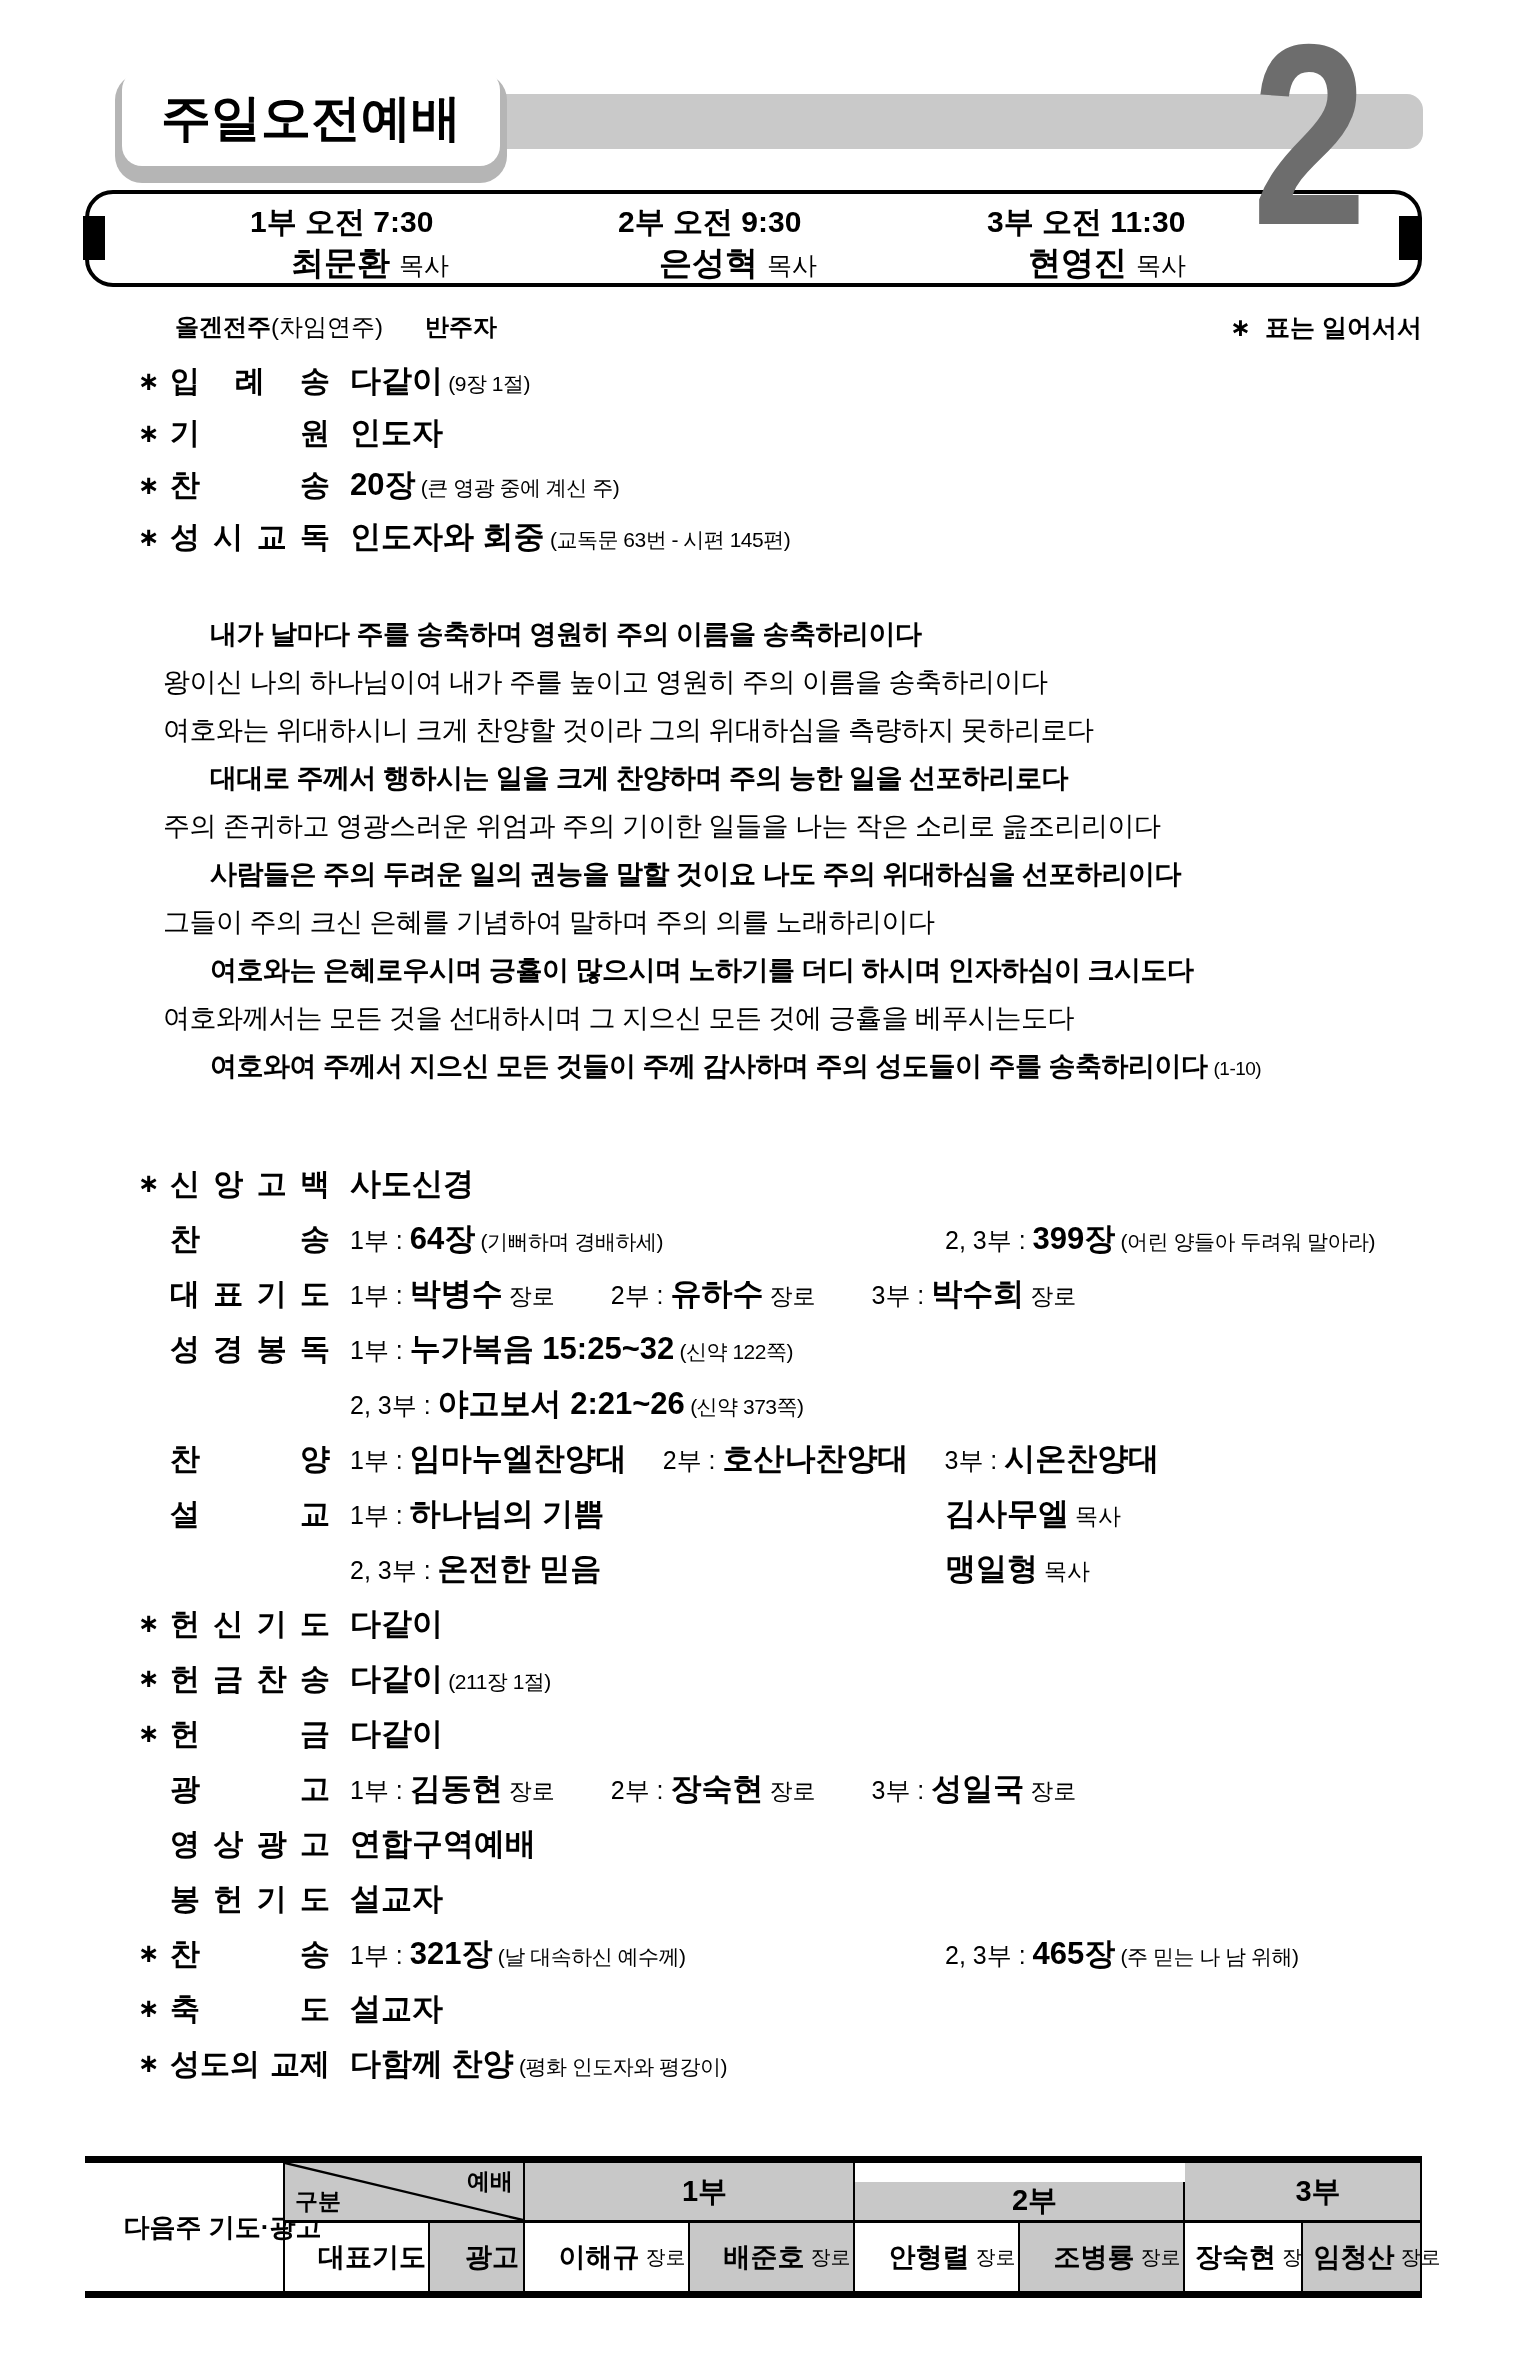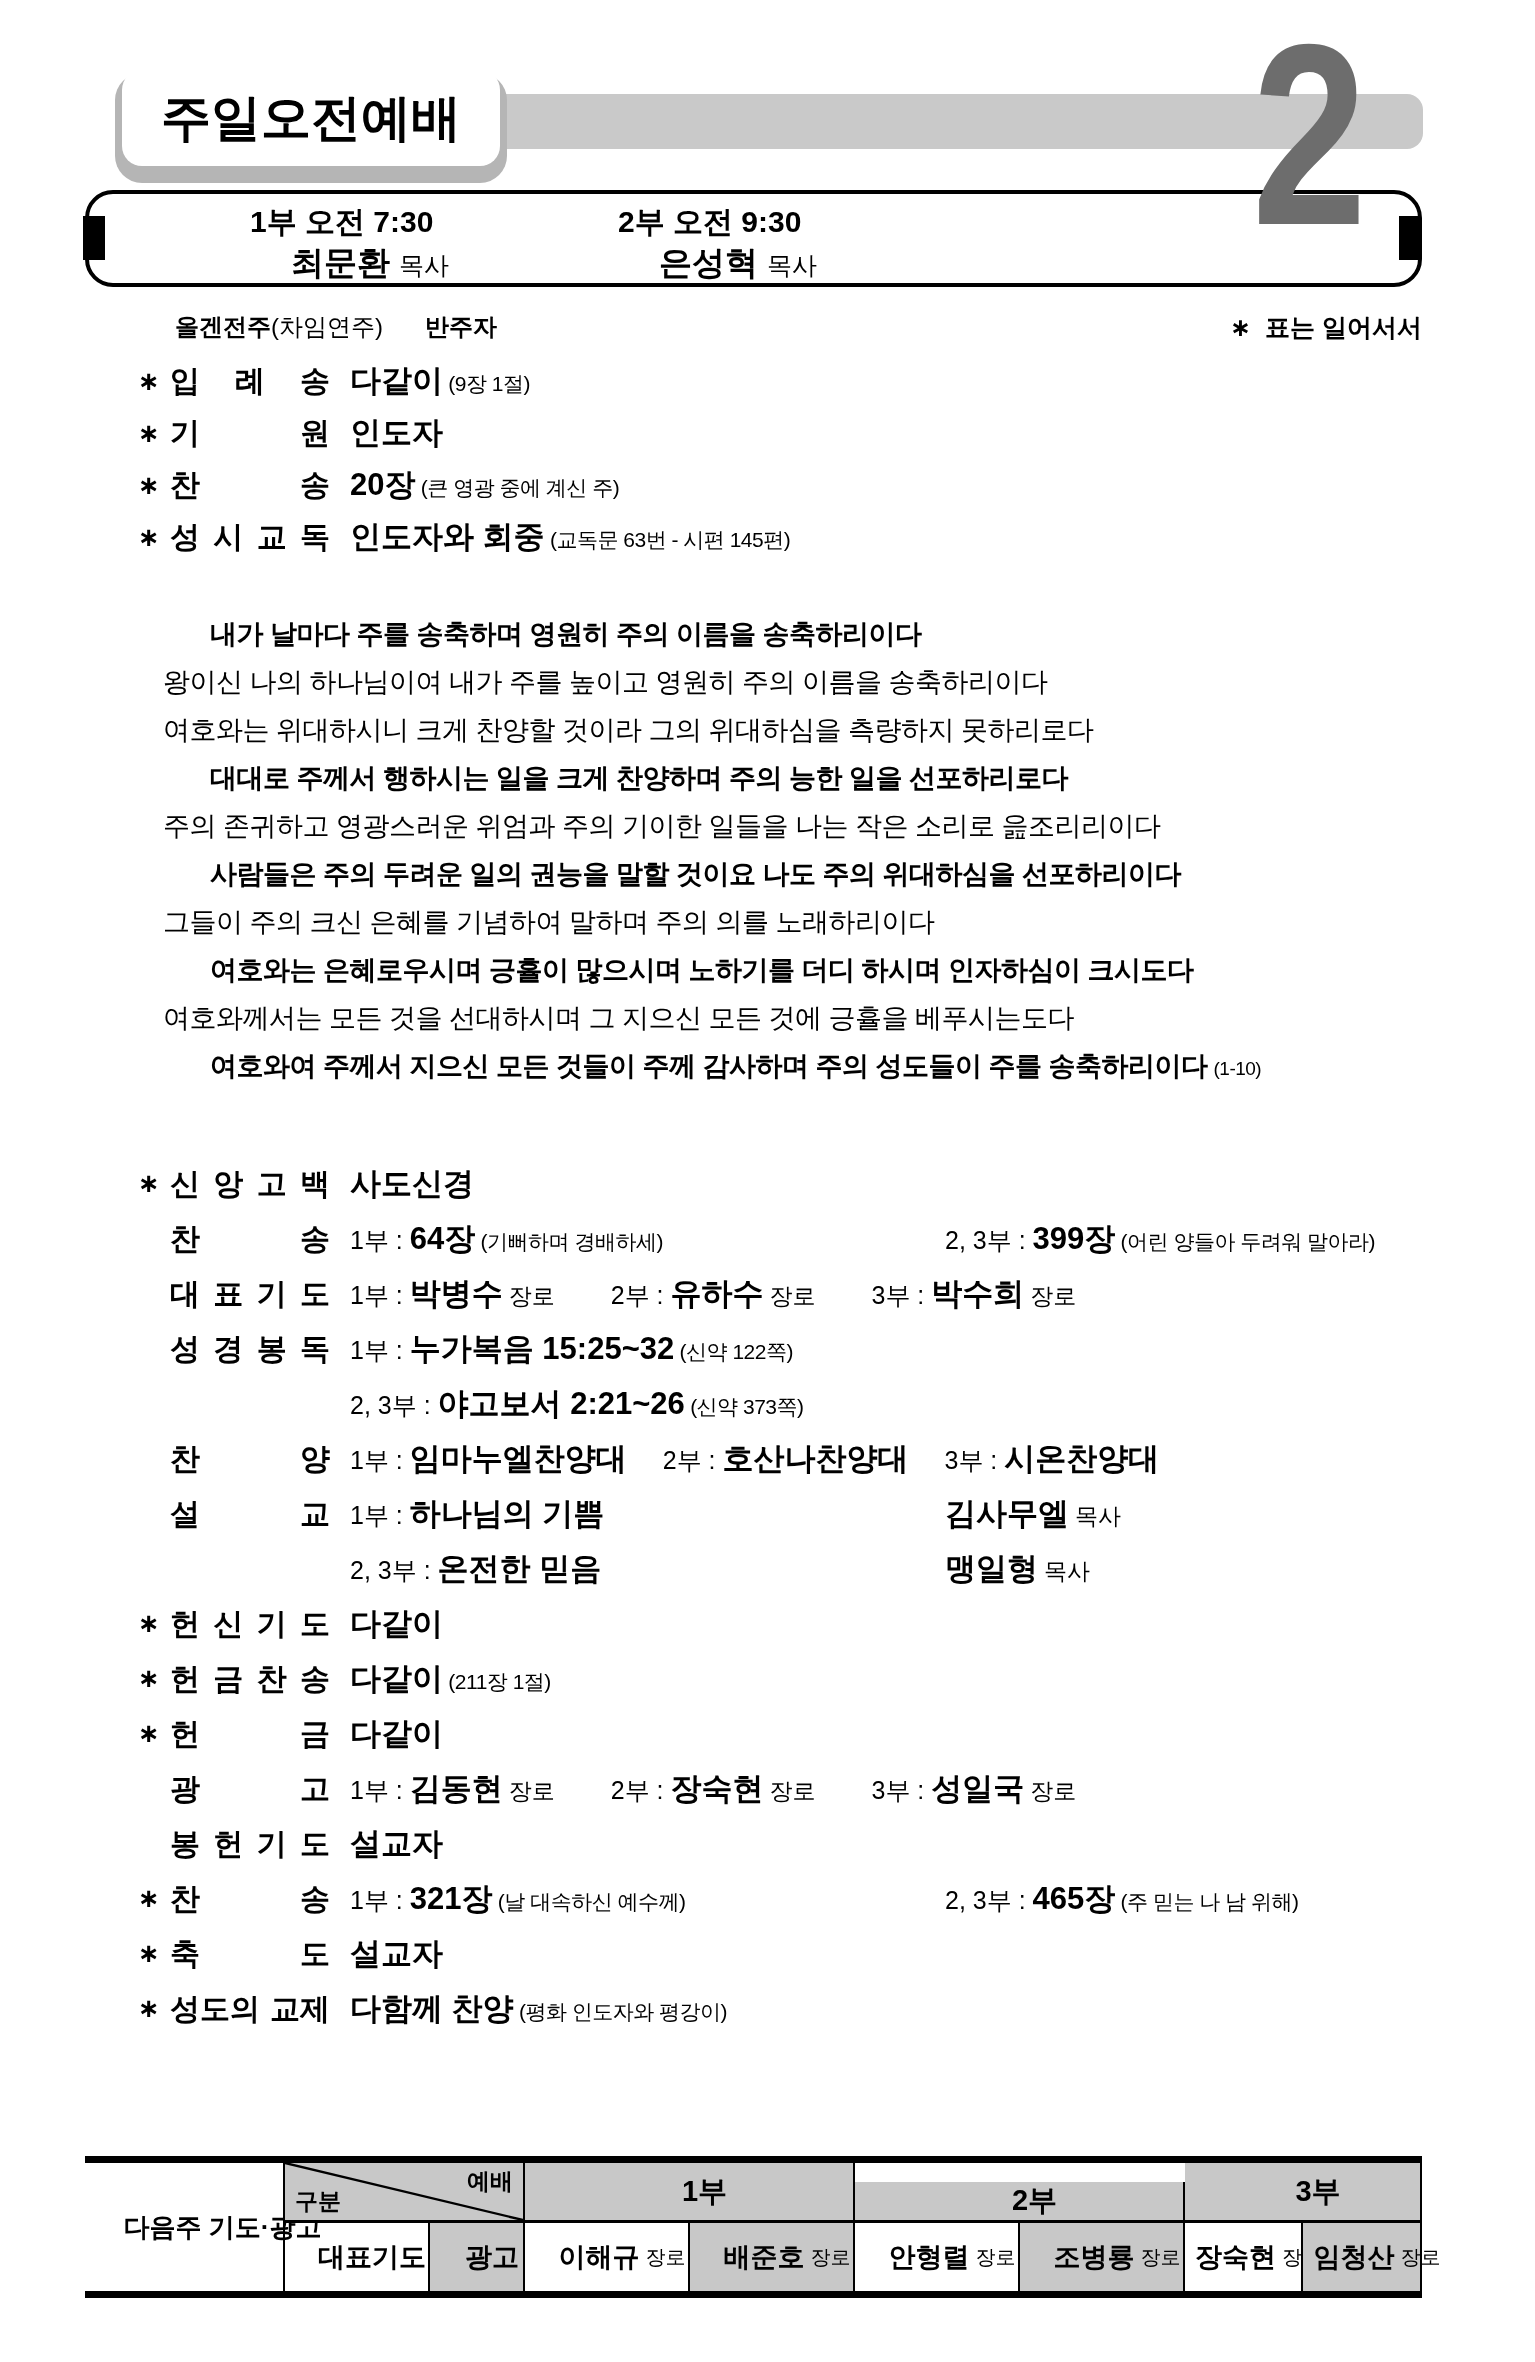--- a/index.html
+++ b/index.html
@@ -86,20 +86,26 @@
     <div class="svc-name">
       <span>최문환</span><span class="svc-role">목사</span>
     </div>
   </div>
   <div class="svc-col" style="left:529px">
     <div class="svc-time">2부 오전 9:30</div>
     <div class="svc-name">
       <span>은성혁</span><span class="svc-role">목사</span>
     </div>
   </div>
+  <div class="svc-col" style="left:898px">
+    <div class="svc-time">3부 오전 11:30</div>
+    <div class="svc-name">
+      <span>현영진</span><span class="svc-role">목사</span>
+    </div>
+  </div>
 </div>
 <div class="notch l"></div>
 <div class="notch r"></div>
 
 <div class="prelude">
   <span class="b">올겐전주</span><span class="rg">(차임연주)</span><span class="b sp40">반주자</span>
 </div>
 <div class="stand-note">
   <span class="snstar">∗</span><span>표는 일어서서</span>
 </div>
@@ -194,20 +200,25 @@
       <span class="lbl">헌 금</span>
       <div class="content"><span class="grp"><span class="c-v">다같이</span></span></div>
     </div>
     <div class="row">
       <span class="star"></span>
       <span class="lbl">광 고</span>
       <div class="content"><span class="grp"><span class="c-p">1부 : </span><span class="c-v">김동현</span><span class="c-r">장로</span><span class="c-pg">2부 : </span><span class="c-v">장숙현</span><span class="c-r">장로</span><span class="c-pg">3부 : </span><span class="c-v">성일국</span><span class="c-r">장로</span></span></div>
     </div>
     <div class="row">
       <span class="star"></span>
+      <span class="lbl">영 상 광 고</span>
+      <div class="content"><span class="grp"><span class="c-v">연합구역예배</span></span></div>
+    </div>
+    <div class="row">
+      <span class="star"></span>
       <span class="lbl">봉 헌 기 도</span>
       <div class="content"><span class="grp"><span class="c-v">설교자</span></span></div>
     </div>
     <div class="row">
       <span class="star">∗</span>
       <span class="lbl">찬 송</span>
       <div class="content"><span class="grp"><span class="c-p">1부 : </span><span class="c-v">321장</span><span class="c-n"> (날 대속하신 예수께)</span></span><span class="grp grp-abs" style="left: 595px;"><span class="c-p">2, 3부 : </span><span class="c-v">465장</span><span class="c-n"> (주 믿는 나 남 위해)</span></span></div>
     </div>
     <div class="row">
       <span class="star">∗</span>

